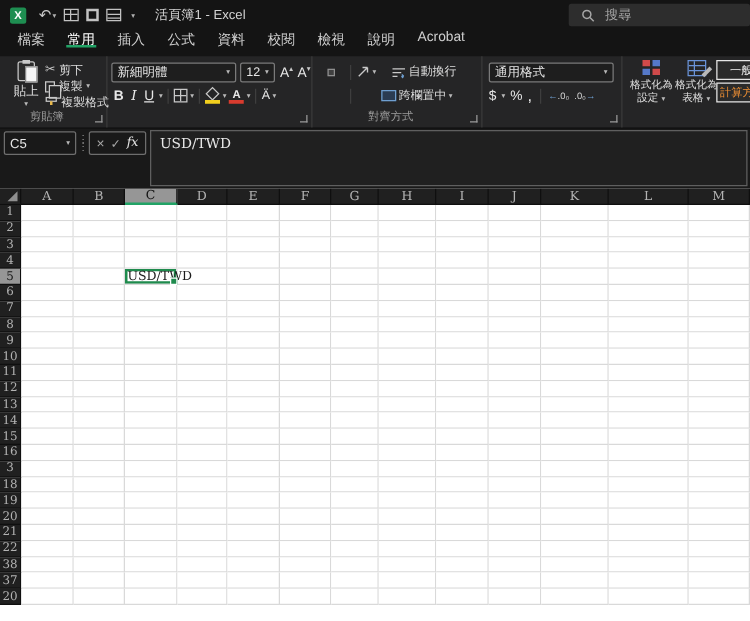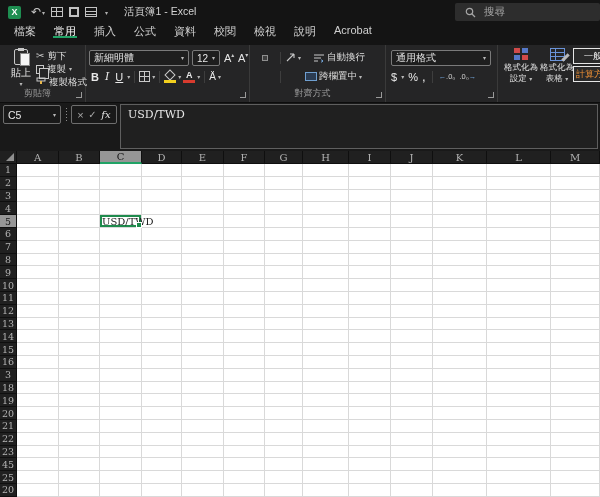--- a/index.html
+++ b/index.html
@@ -703,53 +703,37 @@
         <div class="cell" style="width: 41px;"></div>
         <div class="cell" style="width: 38px;"></div>
         <div class="cell" style="width: 46px;"></div>
         <div class="cell" style="width: 42px;"></div>
         <div class="cell" style="width: 42px;"></div>
         <div class="cell" style="width: 54px;"></div>
         <div class="cell" style="width: 64px;"></div>
         <div class="cell" style="width: 49px;"></div>
       </div>
       <div class="grow">
-        <div class="rowh">23</div>
-        <div class="cell" style="width: 42px;"></div>
-        <div class="cell" style="width: 41px;"></div>
-        <div class="cell" style="width: 42px;"></div>
-        <div class="cell" style="width: 40px;"></div>
-        <div class="cell" style="width: 42px;"></div>
-        <div class="cell" style="width: 41px;"></div>
-        <div class="cell" style="width: 38px;"></div>
-        <div class="cell" style="width: 46px;"></div>
-        <div class="cell" style="width: 42px;"></div>
-        <div class="cell" style="width: 42px;"></div>
-        <div class="cell" style="width: 54px;"></div>
-        <div class="cell" style="width: 64px;"></div>
-        <div class="cell" style="width: 49px;"></div>
-      </div>
-      <div class="grow">
-        <div class="rowh">45</div>
-        <div class="cell" style="width: 42px;"></div>
-        <div class="cell" style="width: 41px;"></div>
-        <div class="cell" style="width: 42px;"></div>
-        <div class="cell" style="width: 40px;"></div>
-        <div class="cell" style="width: 42px;"></div>
-        <div class="cell" style="width: 41px;"></div>
-        <div class="cell" style="width: 38px;"></div>
-        <div class="cell" style="width: 46px;"></div>
-        <div class="cell" style="width: 42px;"></div>
-        <div class="cell" style="width: 42px;"></div>
-        <div class="cell" style="width: 54px;"></div>
-        <div class="cell" style="width: 64px;"></div>
-        <div class="cell" style="width: 49px;"></div>
-      </div>
-      <div class="grow">
-        <div class="rowh">25</div>
+        <div class="rowh">38</div>
+        <div class="cell" style="width: 42px;"></div>
+        <div class="cell" style="width: 41px;"></div>
+        <div class="cell" style="width: 42px;"></div>
+        <div class="cell" style="width: 40px;"></div>
+        <div class="cell" style="width: 42px;"></div>
+        <div class="cell" style="width: 41px;"></div>
+        <div class="cell" style="width: 38px;"></div>
+        <div class="cell" style="width: 46px;"></div>
+        <div class="cell" style="width: 42px;"></div>
+        <div class="cell" style="width: 42px;"></div>
+        <div class="cell" style="width: 54px;"></div>
+        <div class="cell" style="width: 64px;"></div>
+        <div class="cell" style="width: 49px;"></div>
+      </div>
+      <div class="grow">
+        <div class="rowh">37</div>
         <div class="cell" style="width: 42px;"></div>
         <div class="cell" style="width: 41px;"></div>
         <div class="cell" style="width: 42px;"></div>
         <div class="cell" style="width: 40px;"></div>
         <div class="cell" style="width: 42px;"></div>
         <div class="cell" style="width: 41px;"></div>
         <div class="cell" style="width: 38px;"></div>
         <div class="cell" style="width: 46px;"></div>
         <div class="cell" style="width: 42px;"></div>
         <div class="cell" style="width: 42px;"></div>

